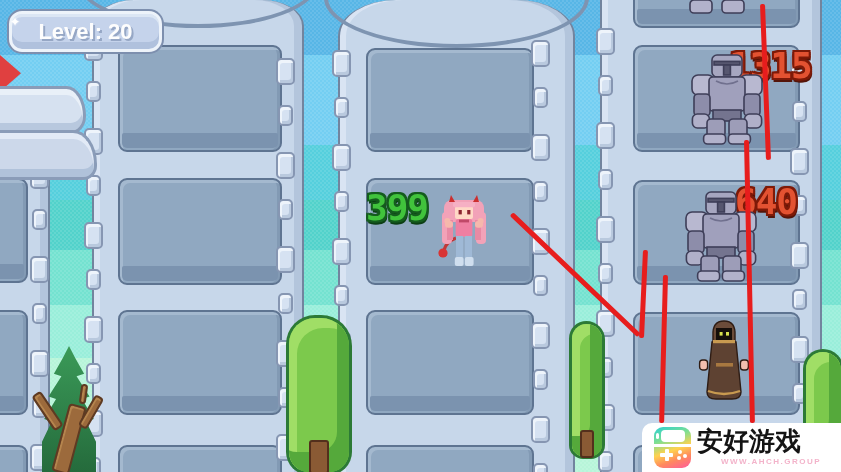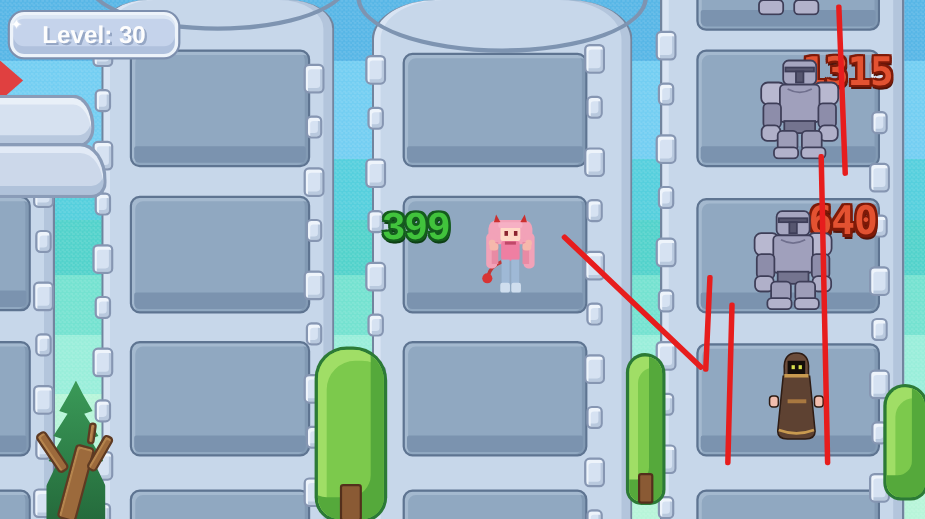--- a/index.html
+++ b/index.html
@@ -153,21 +153,21 @@
     <div class="branch" style="left:46px;top:-4px;width:7px;height:20px;transform:rotate(8deg);"></div>
   </div>
   <div class="bush" style="left:289px;top:318px;width:60px;height:154px;">
     <div class="trunk" style="left:20px;top:122px;width:20px;height:34px;"></div>
   </div>
   <div class="bush" style="left:572px;top:324px;width:30px;height:132px;">
     <div class="trunk" style="left:8px;top:106px;width:14px;height:28px;"></div>
   </div>
   <div class="bush" style="left:806px;top:352px;width:35px;height:100px;"></div>
 
-  <div class="num power" style="left:347px;top:190px;font-family:Liberation Mono, monospace;">399</div>
+  <div class="num power" style="left:366px;top:190px;">399</div>
   <div class="sprite" style="left:434px;top:194px;">
     <svg viewBox="0 0 30 38" width="60" height="76">
       <path d="M11 22 Q6 24 5 28" stroke="#c03838" stroke-width="1.6" fill="none"></path>
       <circle cx="4.5" cy="29.5" r="2.3" fill="#d83434"></circle>
       <rect x="5" y="3" width="20" height="11" rx="4" fill="#f2a2b8"></rect>
       <rect x="4" y="9" width="5" height="16" rx="2" fill="#f2a2b8"></rect>
       <rect x="21" y="9" width="5" height="16" rx="2" fill="#f2a2b8"></rect>
       <rect x="6.5" y="13" width="3" height="10" fill="#e88aa4"></rect>
       <rect x="20.5" y="13" width="3" height="10" fill="#e88aa4"></rect>
       <polygon points="8.5,0.5 10.5,4 7.5,4" fill="#cc2f2f"></polygon>
@@ -259,24 +259,38 @@
     </svg>
   </div>
 
   <div class="shot" style="left:509px;top:214px;height:176px;transform:rotate(-46.4deg);"></div>
   <div class="shot" style="left:643px;top:250px;height:88px;transform:rotate(2.6deg);"></div>
   <div class="shot" style="left:663px;top:275px;height:148px;transform:rotate(1.5deg);"></div>
   <div class="shot" style="left:760px;top:4px;height:156px;transform:rotate(-2.2deg);"></div>
   <div class="shot" style="left:744px;top:140px;height:283px;transform:rotate(-1.2deg);"></div>
 
   <div class="badge">
-    <span>Level: 30</span>
+    <span>Level: 20</span>
   </div>
   <div class="sparkle">✦</div>
 
+  <div class="wm">
+    <div class="console">
+      <div class="screen"></div>
+        <div class="nub"></div>
+        <div class="gap"></div>
+      <div class="cx1"></div>
+        <div class="cx2"></div>
+      <div class="d1"></div>
+        <div class="d2"></div>
+        <div class="d3"></div>
+    </div>
+    <div class="wm-title">安好游戏</div>
+    <div class="wm-sub">WWW.AHCH.GROUP</div>
+  </div>
 <div class="rivet" style="left: 30px; top: 162px; width: 19px; height: 27px;"></div>
     <div class="rivet" style="left: 32px; top: 209px; width: 15px; height: 21px;"></div>
     <div class="rivet" style="left: 30px; top: 256px; width: 19px; height: 27px;"></div>
     <div class="rivet" style="left: 32px; top: 303px; width: 15px; height: 21px;"></div>
     <div class="rivet" style="left: 30px; top: 350px; width: 19px; height: 27px;"></div>
     <div class="rivet" style="left: 32px; top: 397px; width: 15px; height: 21px;"></div>
     <div class="rivet" style="left: 30px; top: 444px; width: 19px; height: 27px;"></div>
     <div class="rivet" style="left: 84px; top: 34px; width: 19px; height: 27px;"></div>
     <div class="rivet" style="left: 86px; top: 81px; width: 15px; height: 21px;"></div>
     <div class="rivet" style="left: 84px; top: 128px; width: 19px; height: 27px;"></div>

